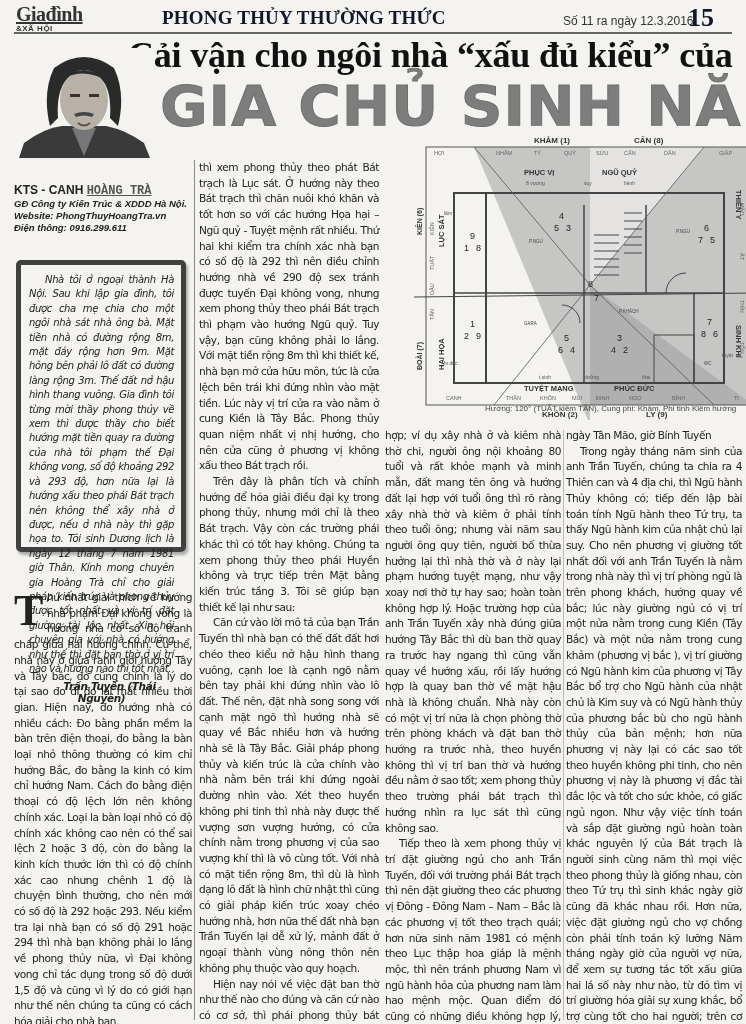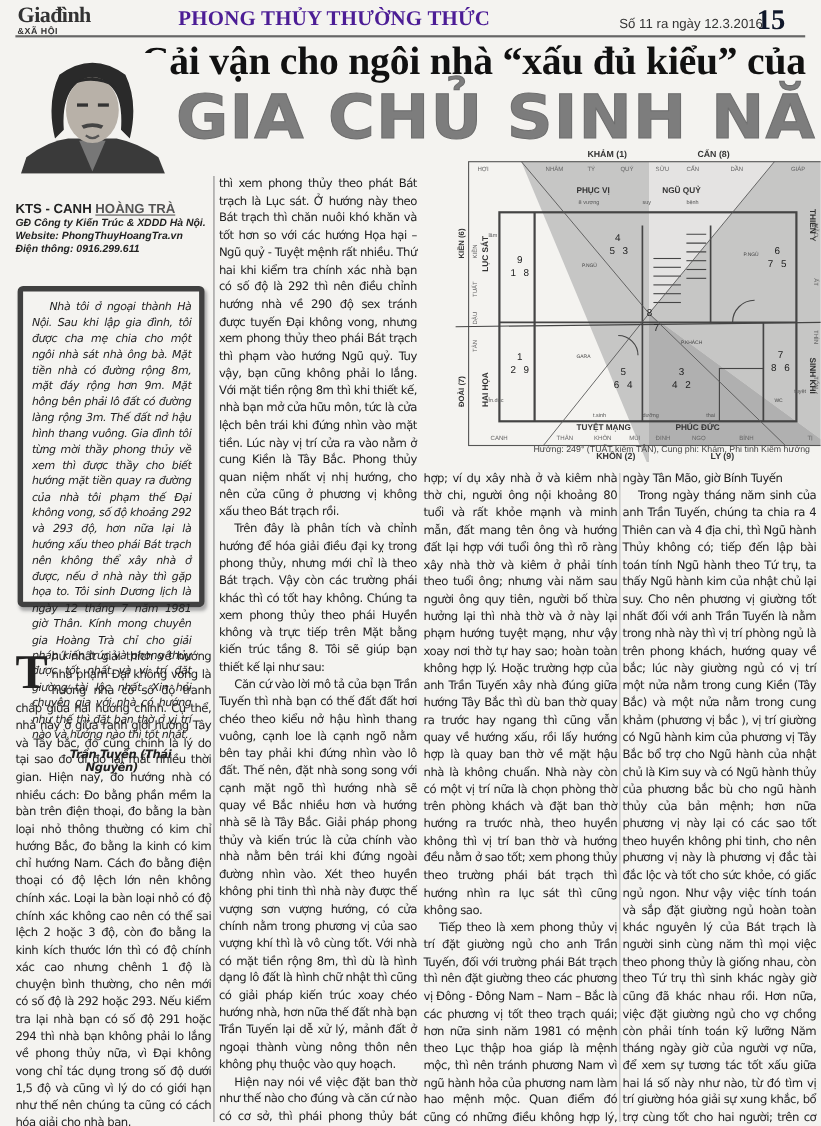--- a/index.html
+++ b/index.html
@@ -1,34 +1,34 @@
 <!DOCTYPE html>
 <html><head>
 <meta charset="utf-8">
 <style>
   html,body{margin:0;padding:0;}
   body{width:746px;height:1024px;background:#f4f3f0;position:relative;overflow:hidden;font-family:"Liberation Sans",sans-serif;color:#222;}
   .abs{position:absolute;}
   
   #logo{left:16px;top:4px;width:80px;height:30px;}
-  #logo .l1{font:bold 20px "Liberation Serif",serif;color:#333;line-height:20px;letter-spacing:-0.5px;}
+  #logo .l1{font:bold 20px "Liberation Serif",serif;color:#333;line-height:20px;letter-spacing:-0.5px;text-decoration:underline;}
   #logo .l2{font:bold 8px "Liberation Sans",sans-serif;color:#333;line-height:9px;letter-spacing:0.5px;}
-  #section{left:162px;top:7px;font:bold 19px "Liberation Serif",serif;color:#4c1d95;letter-spacing:0.2px;}
+  #section{left:162px;top:7px;font:bold 19px "Liberation Serif",serif;color:#0f172a;letter-spacing:0.2px;}
   #issue{left:563px;top:14px;font:12px "Liberation Sans",sans-serif;color:#333;}
   #pageno{left:688px;top:3px;font:bold 26px "Liberation Serif",serif;color:#0f172a;}
   #rule{left:14px;top:32px;width:718px;height:2px;background:#666;}
   
   #h1{left:128px;top:34px;font:bold 36px "Liberation Serif",serif;color:#111;white-space:nowrap;letter-spacing:-0.2px;}
   #h2{left:160px;top:74px;font:900 58px "DejaVu Sans",sans-serif;color:#7d7d7d;white-space:nowrap;letter-spacing:1px;transform:scaleY(0.95);transform-origin:top left;-webkit-text-stroke:1px #6e6e6e;}
   
   #photo{left:14px;top:48px;width:140px;height:110px;overflow:hidden;}
   
   #author{left:14px;top:183px;width:180px;}
   #author .name{font:bold 12px "Liberation Sans",sans-serif;color:#222;}
-  #author .name u{color:#555;}
+  #author .name u{color:#555;font-family:Liberation Mono, monospace;}
   #author .line{font:italic bold 9.5px "Liberation Sans",sans-serif;color:#222;line-height:12px;}
   
   #qbox{left:16px;top:260px;width:170px;height:292px;border:5px solid #404040;border-radius:5px;box-shadow:2px 3px 3px #aaa;padding:8px 7px 0 8px;box-sizing:border-box;}
   #qbox p{margin:0;font:italic 10px "DejaVu Sans",sans-serif;line-height:14.4px;text-align:justify;text-indent:16px;color:#222;letter-spacing:-0.35px;}
   #qbox .sig{text-align:center;font:italic bold 10.5px "DejaVu Sans",sans-serif;margin-top:4px;}
   
   .col{font:10.6px "DejaVu Sans",sans-serif;line-height:15.7px;color:#222;text-align:justify;letter-spacing:-0.45px;}
   .col p{margin:0;text-indent:14px;}
   .col p.noind{text-indent:0;}
   #col1{left:14px;top:590px;width:178px;}
@@ -86,21 +86,21 @@
 
 <div id="col1" class="abs col">
   <p class="noind"><span class="dropcap">T</span><span>hứ nhất giải thích về hướng nhà phạm Đại không vong là hướng nhà có số độ tranh chấp giữa hai hướng chính. Cụ thể, nhà này ở giữa ranh giới hướng Tây và Tây bắc, đó cũng chính là lý do tại sao đo đi đo lại mất nhiều thời gian. Hiện nay, đo hướng nhà có nhiều cách: Đo bằng phần mềm la bàn trên điện thoại, đo bằng la bàn loại nhỏ thông thường có kim chỉ hướng Bắc, đo bằng la kinh có kim chỉ hướng Nam. Cách đo bằng điện thoại có độ lệch lớn nên không chính xác. Loại la bàn loại nhỏ có độ chính xác không cao nên có thể sai lệch 2 hoặc 3 độ, còn đo bằng la kinh kích thước lớn thì có độ chính xác cao nhưng chênh 1 độ là chuyện bình thường, cho nên mới có số độ là 292 hoặc 293. Nếu kiểm tra lại nhà bạn có số độ 291 hoặc 294 thì nhà bạn không phải lo lắng về phong thủy nữa, vì Đại không vong chỉ tác dụng trong số độ dưới 1,5 độ và cũng vì lý do có giới hạn như thế nên chúng ta cũng có cách hóa giải cho nhà bạn.</span></p>
 
 </div>
 
 <div class="abs vdiv" style="left:194px;top:160px;height:860px;"></div>
 
 <div id="col2" class="abs col">
   <p class="noind">thì xem phong thủy theo phát Bát trạch là Lục sát. Ở hướng này theo Bát trạch thì chăn nuôi khó khăn và tốt hơn so với các hướng Họa hại – Ngũ quỷ - Tuyệt mệnh rất nhiều. Thứ hai khi kiểm tra chính xác nhà bạn có số độ là 292 thì nên điều chỉnh hướng nhà về 290 độ sex tránh được tuyến Đại không vong, nhưng xem phong thủy theo phái Bát trạch thì phạm vào hướng Ngũ quỷ. Tuy vậy, bạn cũng không phải lo lắng. Với mặt tiền rộng 8m thì khi thiết kế, nhà bạn mở cửa hữu môn, tức là cửa lệch bên trái khi đứng nhìn vào mặt tiền. Lúc này vị trí cửa ra vào nằm ở cung Kiền là Tây Bắc. Phong thủy quan niệm nhất vị nhị hướng, cho nên cửa cũng ở phương vị không xấu theo Bát trạch rồi.</p>
-  <p>Trên đây là phân tích và chỉnh hướng để hóa giải điều đại kỵ trong phong thủy, nhưng mới chỉ là theo Bát trạch. Vậy còn các trường phái khác thì có tốt hay không. Chúng ta xem phong thủy theo phái Huyền không và trực tiếp trên Mặt bằng kiến trúc tầng 8. Tôi sẽ giúp bạn thiết kế lại như sau:</p>
+  <p>Trên đây là phân tích và chỉnh hướng để hóa giải điều đại kỵ trong phong thủy, nhưng mới chỉ là theo Bát trạch. Vậy còn các trường phái khác thì có tốt hay không. Chúng ta xem phong thủy theo phái Huyền không và trực tiếp trên Mặt bằng kiến trúc tầng 3. Tôi sẽ giúp bạn thiết kế lại như sau:</p>
   <p>Căn cứ vào lời mô tả của bạn Trần Tuyến thì nhà bạn có thế đất đất hơi chéo theo kiểu nở hậu hình thang vuông, cạnh loe là cạnh ngõ nằm bên tay phải khi đứng nhìn vào lô đất. Thế nên, đặt nhà song song với cạnh mặt ngõ thì hướng nhà sẽ quay về Bắc nhiều hơn và hướng nhà sẽ là Tây Bắc. Giải pháp phong thủy và kiến trúc là cửa chính vào nhà nằm bên trái khi đứng ngoài đường nhìn vào. Xét theo huyền không phi tinh thì nhà này được thế vượng sơn vượng hướng, có cửa chính nằm trong phương vị của sao vượng khí thì là vô cùng tốt. Với nhà có mặt tiền rộng 8m, thì dù là hình dạng lô đất là hình chữ nhật thì cũng có giải pháp kiến trúc xoay chéo hướng nhà, hơn nữa thế đất nhà bạn Trần Tuyến lại dễ xử lý, mảnh đất ở ngoại thành vùng nông thôn nên không phụ thuộc vào quy hoạch.</p>
   <p>Hiện nay nói về việc đặt ban thờ như thế nào cho đúng và căn cứ nào có cơ sở, thì phái phong thủy bát trạch là kiên định với quan điểm đặt ban thờ quay về hướng hợp tuổi. Căn cứ vào địa thế và mặt bằng công năng của nhà này thì phòng thờ nên đặt trên phòng gara và quay ngang nhà, dựa trên sơ đồ phong thủy như trên thì ban thờ đang tọa tuyệt mạng và hướng về phục vị, như thế đảm bảo theo tiêu chí tọa hung hướng cát của phái Bát trạch. Nhưng quan điểm đặt ban thờ của phái Bát trạch không có hướng giải quyết trong một số trường</p>
 </div>
 
 <div id="plan" class="abs">
   <svg width="342" height="285" viewBox="0 0 342 285">
 
     <polygon points="60,12 176,12 176,290" fill="#bdbdbd" opacity="0.85"></polygon>
     <polygon points="176,150 290,12 340,12 340,270" fill="#bdbdbd" opacity="0.85"></polygon>
     <polygon points="176,150 340,270 176,270" fill="#a9a9a9" opacity="0.9"></polygon>
@@ -246,21 +246,21 @@
         <text x="299" y="202">6</text>
       </g>
       <g>
         <text x="174" y="152">8</text>
         <text x="174" y="166"></text>
         <text x="180" y="166">7</text>
       </g>
     </g>
   </svg>
 </div>
-<div id="caption" class="abs">Hướng: 249° (TUẤT kiêm TÂN), Cung phi: Khảm, Phi tinh Kiêm hướng</div>
+<div id="caption" class="abs">Hướng: 120° (TUẤT kiêm TÂN), Cung phi: Khảm, Phi tinh Kiêm hướng</div>
 
 <div id="col3" class="abs col">
   <p class="noind">hợp; ví dụ xây nhà ở và kiêm nhà thờ chi, người ông nội khoảng 80 tuổi và rất khỏe mạnh và minh mẫn, đất mang tên ông và hướng đất lại hợp với tuổi ông thì rõ ràng xây nhà thờ và kiêm ở phải tính theo tuổi ông; nhưng vài năm sau người ông quy tiên, người bố thừa hưởng lại thì nhà thờ và ở này lại phạm hướng tuyệt mạng, như vậy xoay nơi thờ tự hay sao; hoàn toàn không hợp lý. Hoặc trường hợp của anh Trần Tuyến xây nhà đúng giữa hướng Tây Bắc thì dù ban thờ quay ra trước hay ngang thì cũng vẫn quay về hướng xấu, rồi lấy hướng hợp là quay ban thờ về mặt hậu nhà là không chuẩn. Nhà này còn có một vị trí nữa là chọn phòng thờ trên phòng khách và đặt ban thờ hướng ra trước nhà, theo huyền không thì vị trí ban thờ và hướng đều nằm ở sao tốt; xem phong thủy theo trường phái bát trạch thì hướng nhìn ra lục sát thì cũng không sao.</p>
   <p>Tiếp theo là xem phong thủy vị trí đặt giường ngủ cho anh Trần Tuyến, đối với trường phái Bát trạch thì nên đặt giường theo các phương vị Đông - Đông Nam – Nam – Bắc là các phương vị tốt theo trạch quái; hơn nữa sinh năm 1981 có mệnh theo Lục thập hoa giáp là mệnh mộc, thì nên tránh phương Nam vì ngũ hành hỏa của phương nam làm hao mệnh mộc. Quan điểm đó cũng có những điều không hợp lý, vì 2 vợ chồng mà không cùng hướng tốt thì đặt giường ngủ tốt cho người này lại xấu người kia.</p>
 
 </div>
 
 <div class="abs vdiv" style="left:563px;top:430px;height:590px;background:#bbb;"></div>
 
 <div id="col4" class="abs col">

